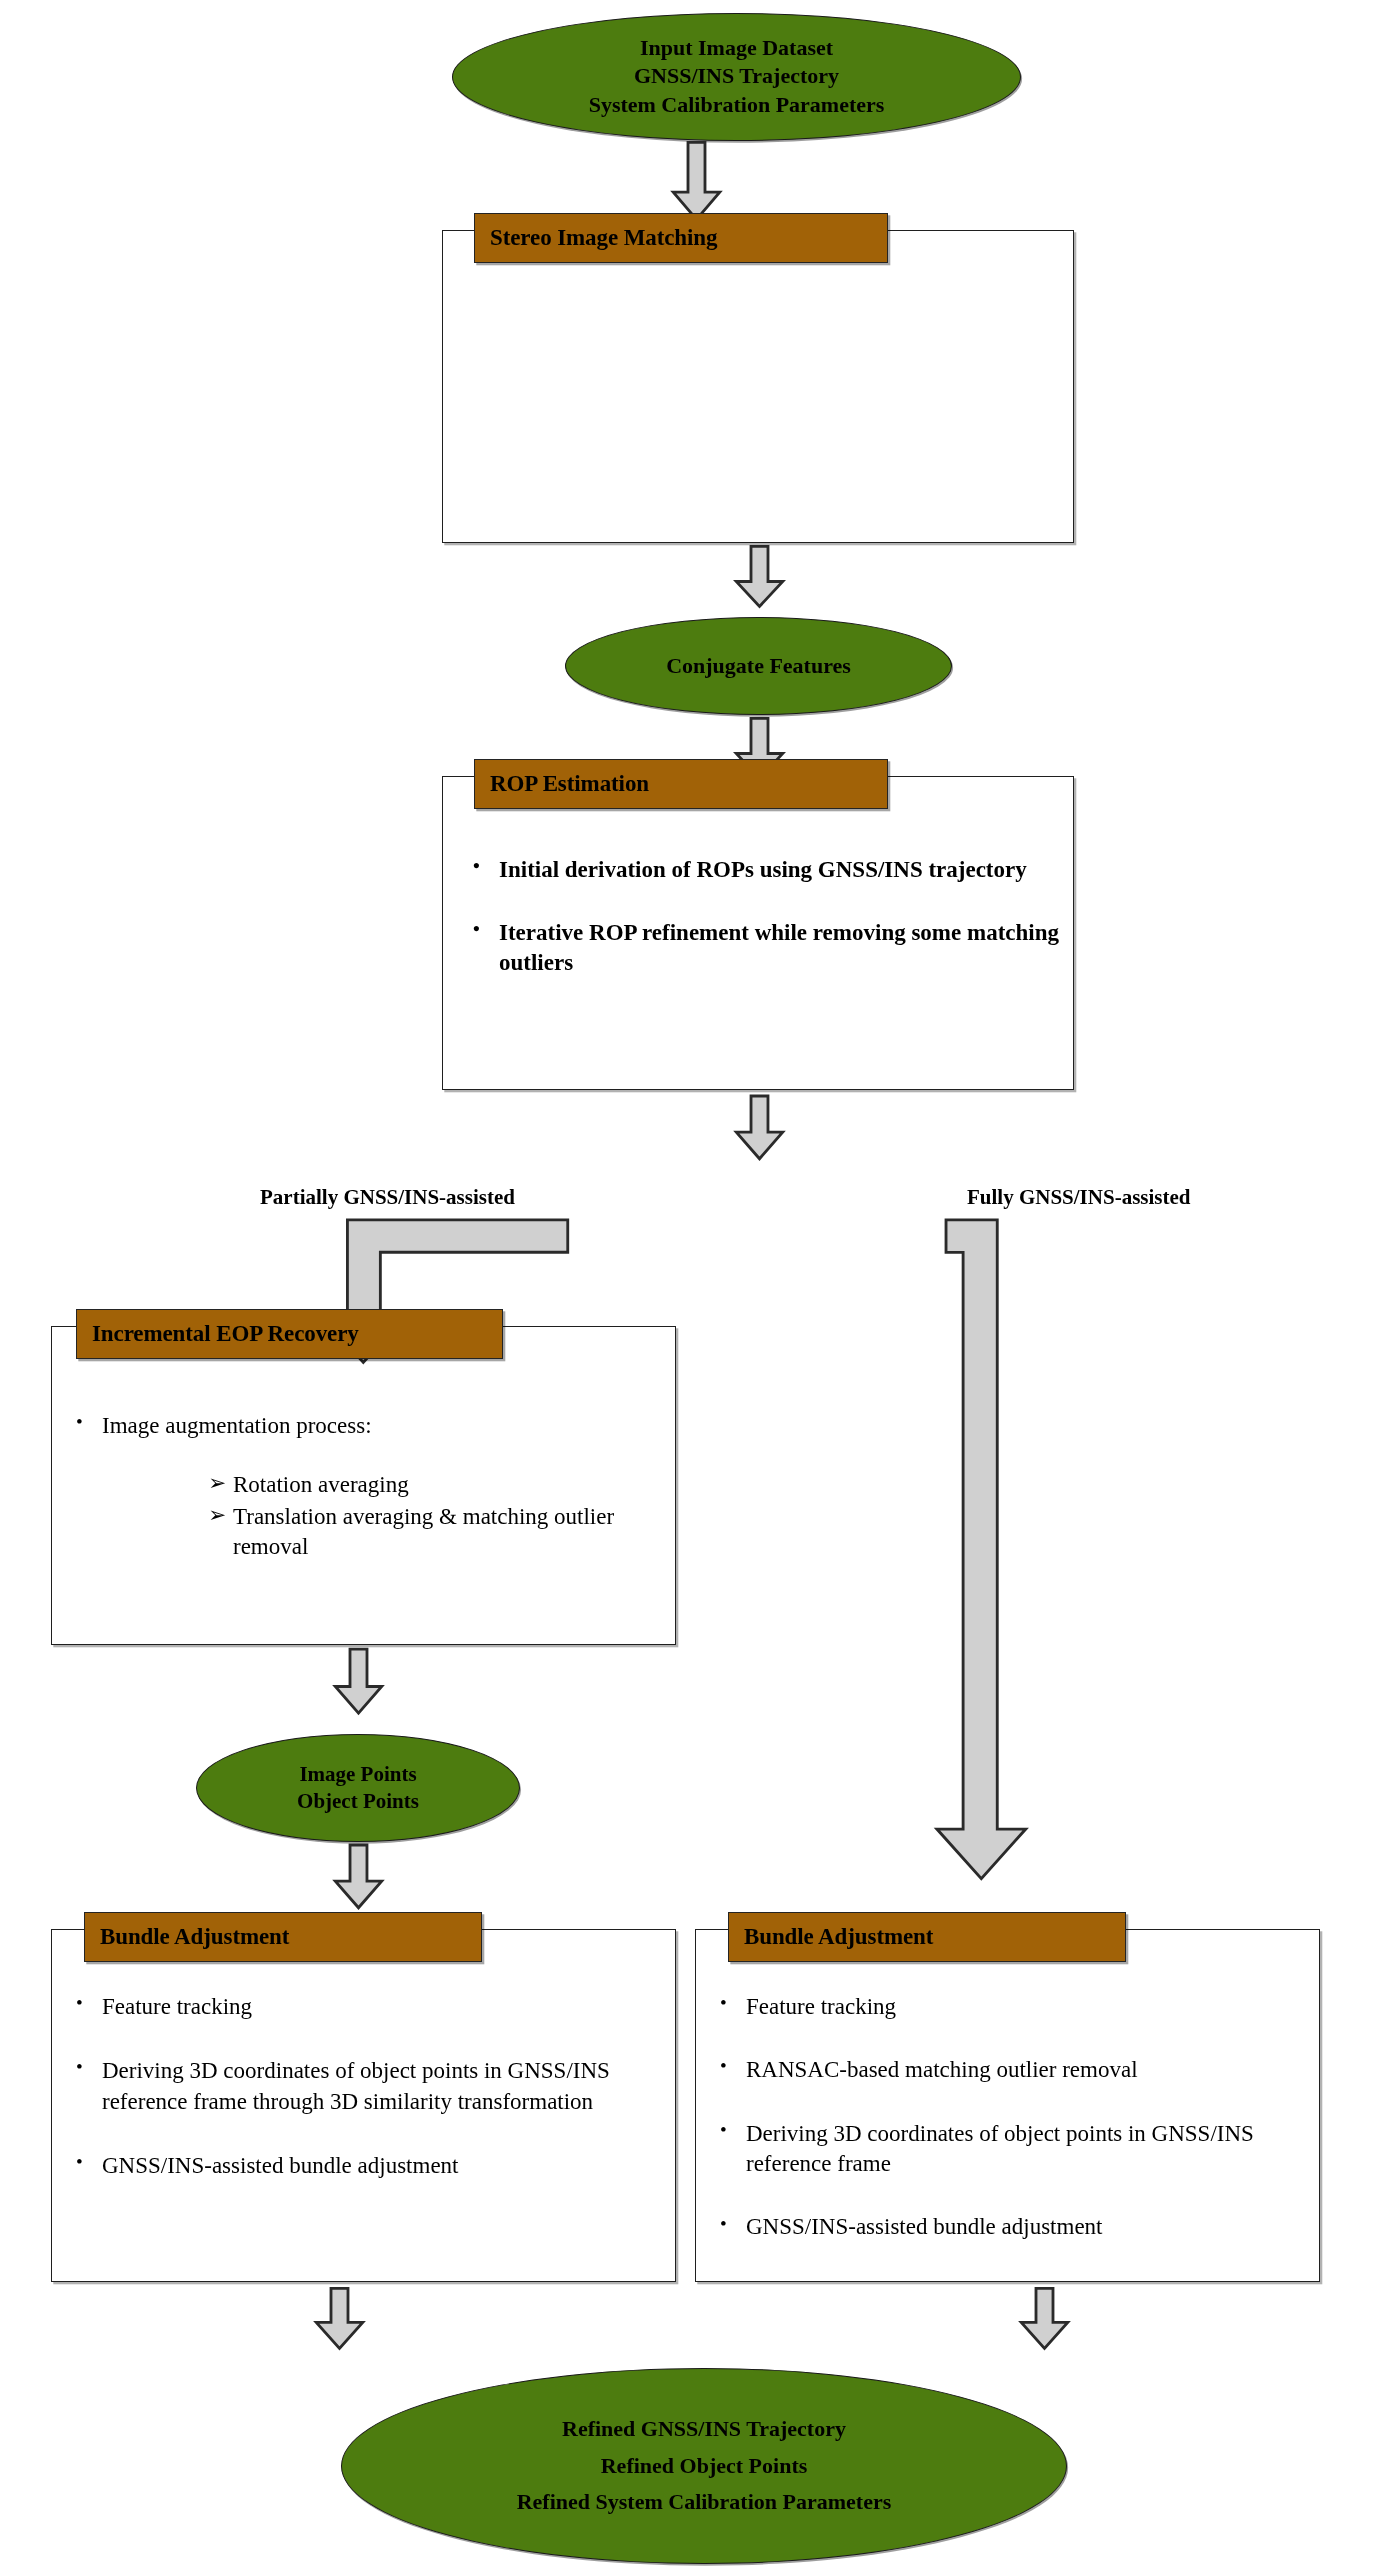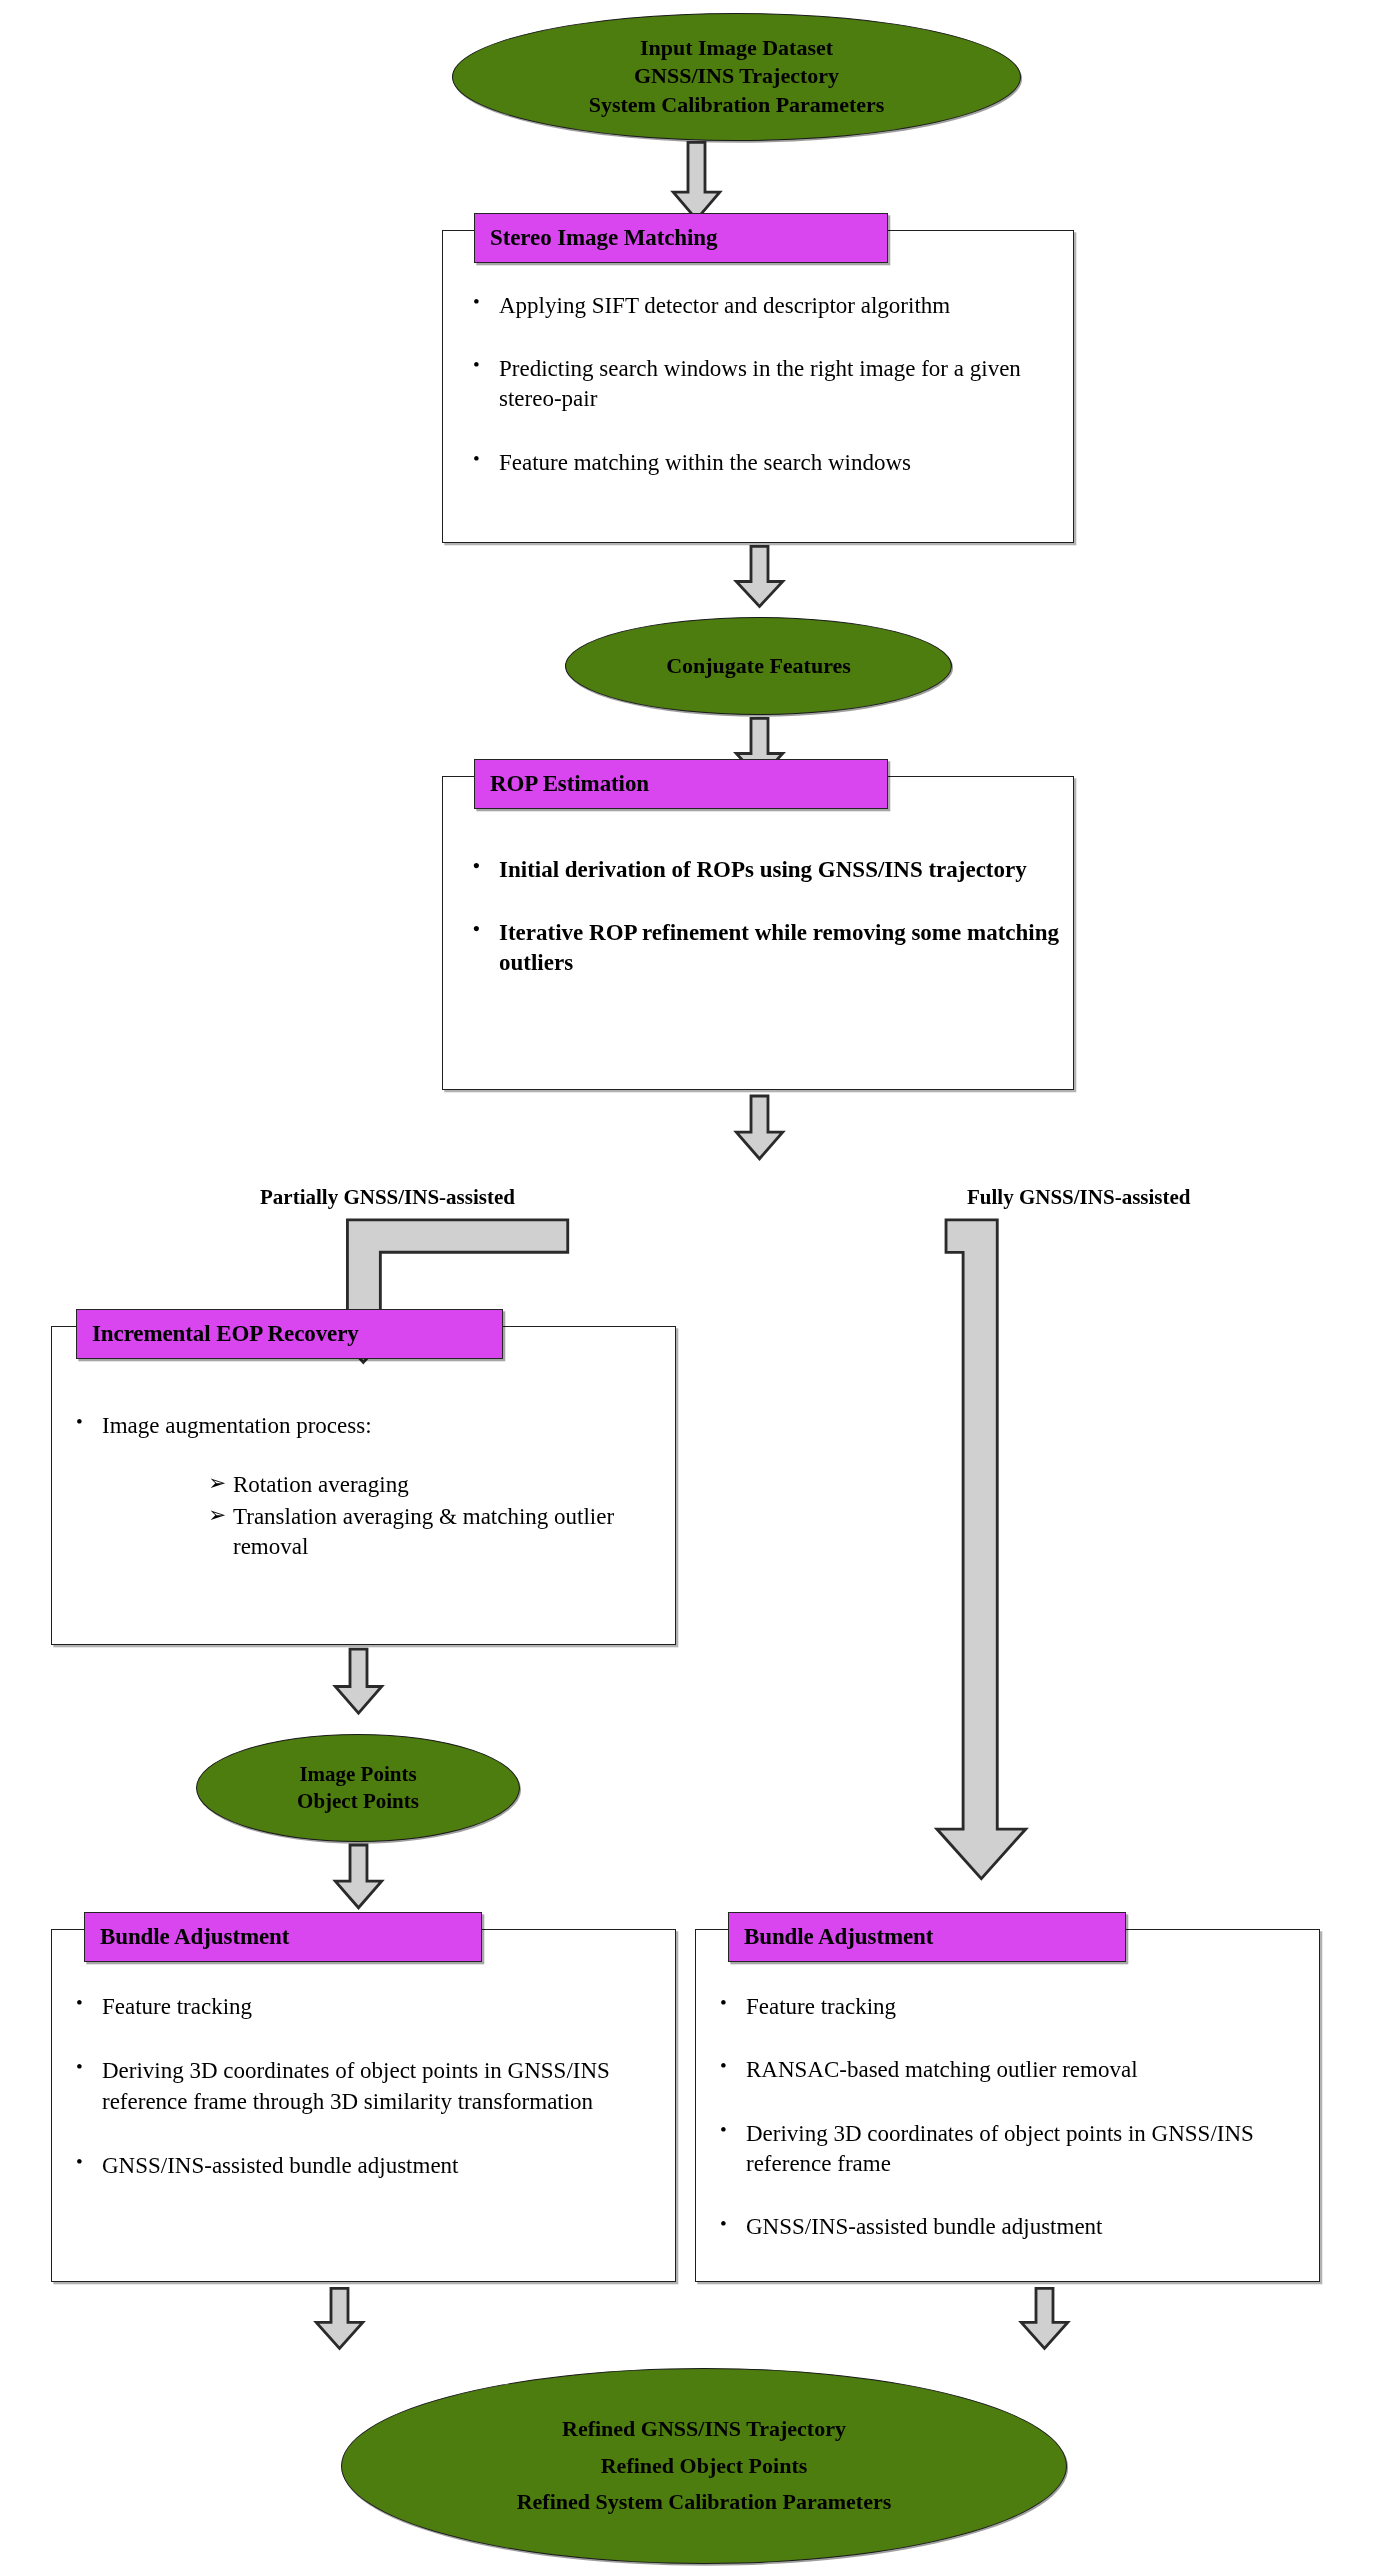--- a/index.html
+++ b/index.html
@@ -29,21 +29,21 @@
   .pbox{
     position:absolute;
     box-sizing:border-box;
     background:#ffffff;
     border:1.7px solid #1f1f1f;
     box-shadow:2.3px 2.3px 0 rgba(0,0,0,.30);
   }
   .pbar{
     position:absolute;
     box-sizing:border-box;
-    background:#d946ef;
+    background:#a16207;
     border:1.7px solid #242424;
     box-shadow:2.3px 2.3px 0 rgba(0,0,0,.35);
     display:flex;align-items:center;
     padding-left:15px;
     font-weight:bold;
     color:#000;
     z-index:4;
     letter-spacing:-0.1px;
   }
   .plist{
@@ -101,25 +101,20 @@
   <div class="arrw" style="left:671px;top:142px;">
     <svg width="51" height="80" viewBox="0 0 90 140">
       <polygon class="apoly" points="30,0 60,0 60,88 86,88 45,136 4,88 30,88"></polygon>
     </svg>
   </div>
 
   <div class="pbox" style="left:442px;top:230px;width:632px;height:313px;"></div>
   <div class="pbar" style="left:474px;top:213px;width:414px;height:50px;font-size:23px;">
     <span>Stereo Image Matching</span>
   </div>
-  <div class="plist" style="left:464px;top:285px;width:603px;font-size:23px;">
-    <div class="bul" style="margin-top:5.7px;">Applying SIFT detector and descriptor algorithm</div>
-    <div class="bul" style="margin-top:33px;">Predicting search windows in the right image for a given stereo-pair</div>
-    <div class="bul" style="margin-top:33px;">Feature matching within the search windows</div>
-  </div>
 
   <div class="arrw" style="left:734px;top:546px;">
     <svg width="51" height="63" viewBox="0 0 90 110">
       <polygon class="apoly" points="30,0 60,0 60,62 86,62 45,106 4,62 30,62"></polygon>
     </svg>
   </div>
 
   <div class="ellipse" style="left:565px;top:617px;width:387px;height:98px;font-size:22px;">
     <span class="ln">Conjugate Features</span>
   </div>

